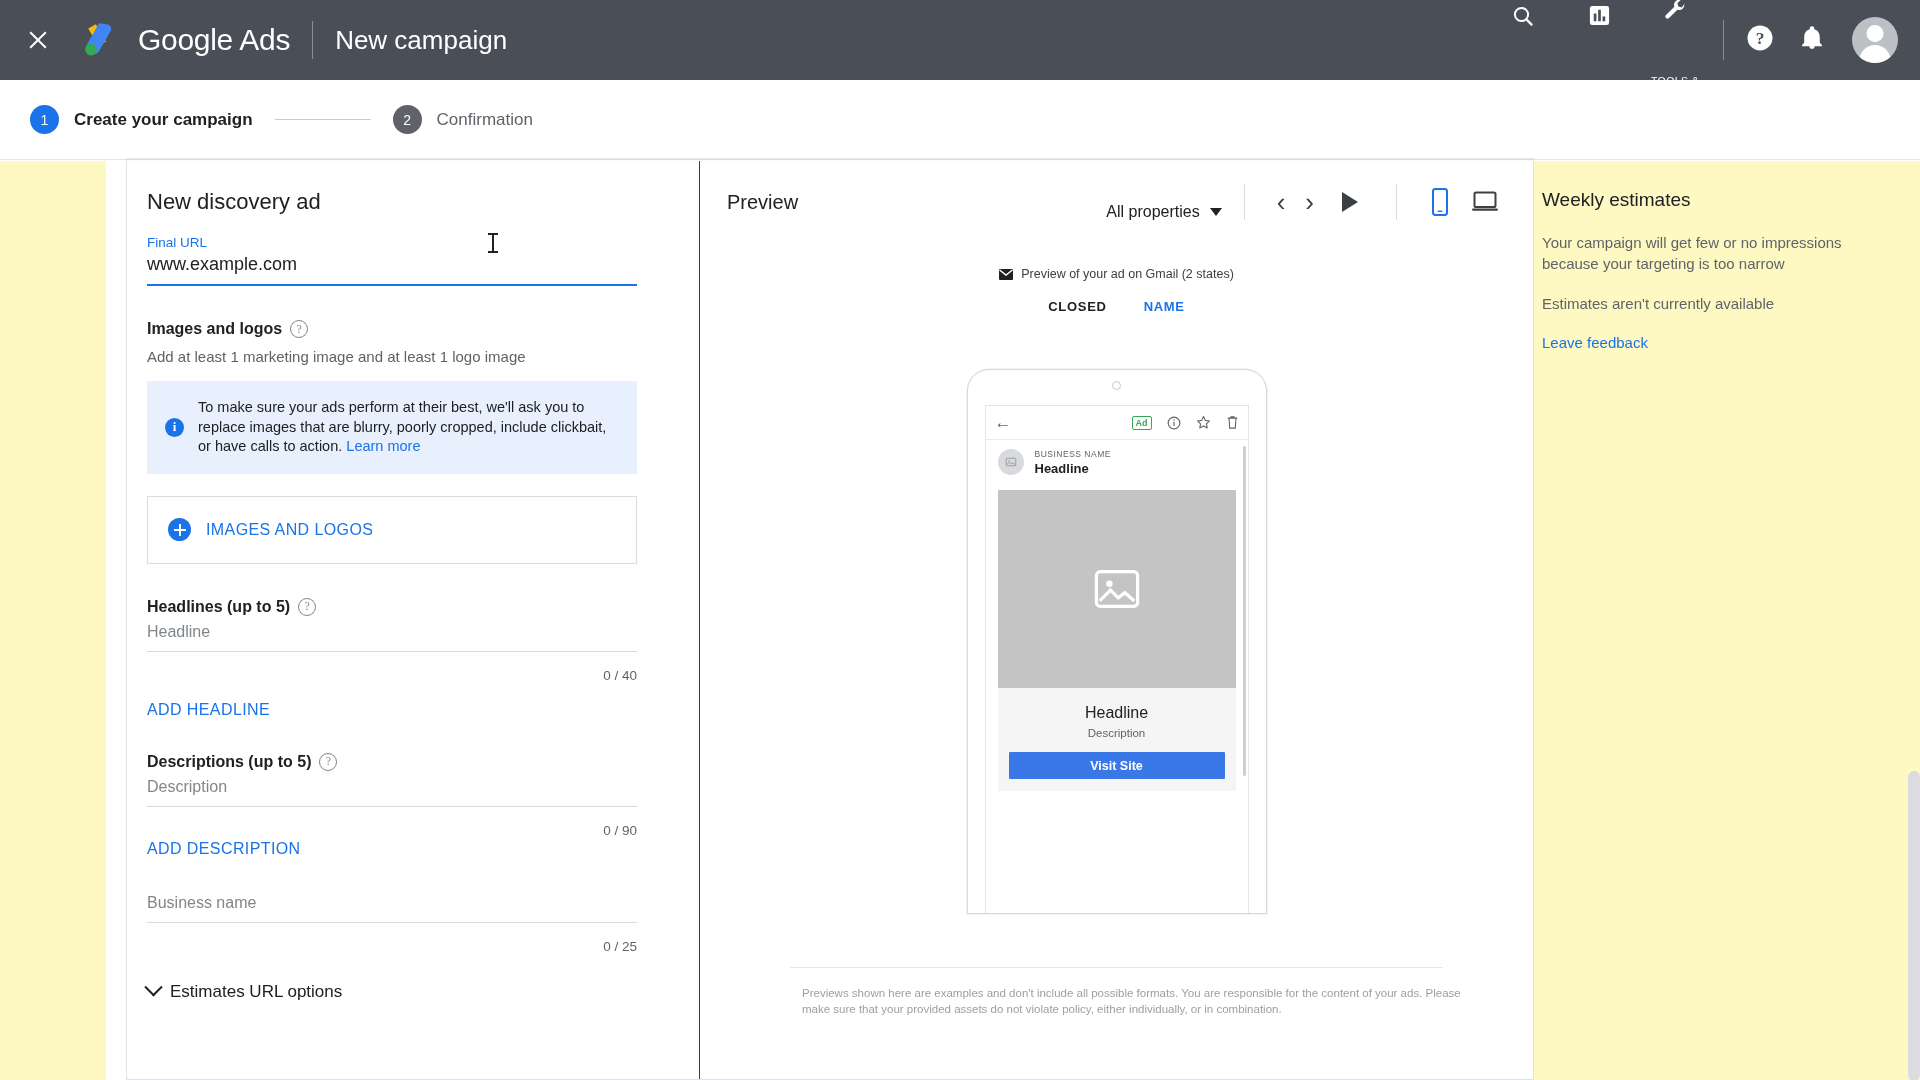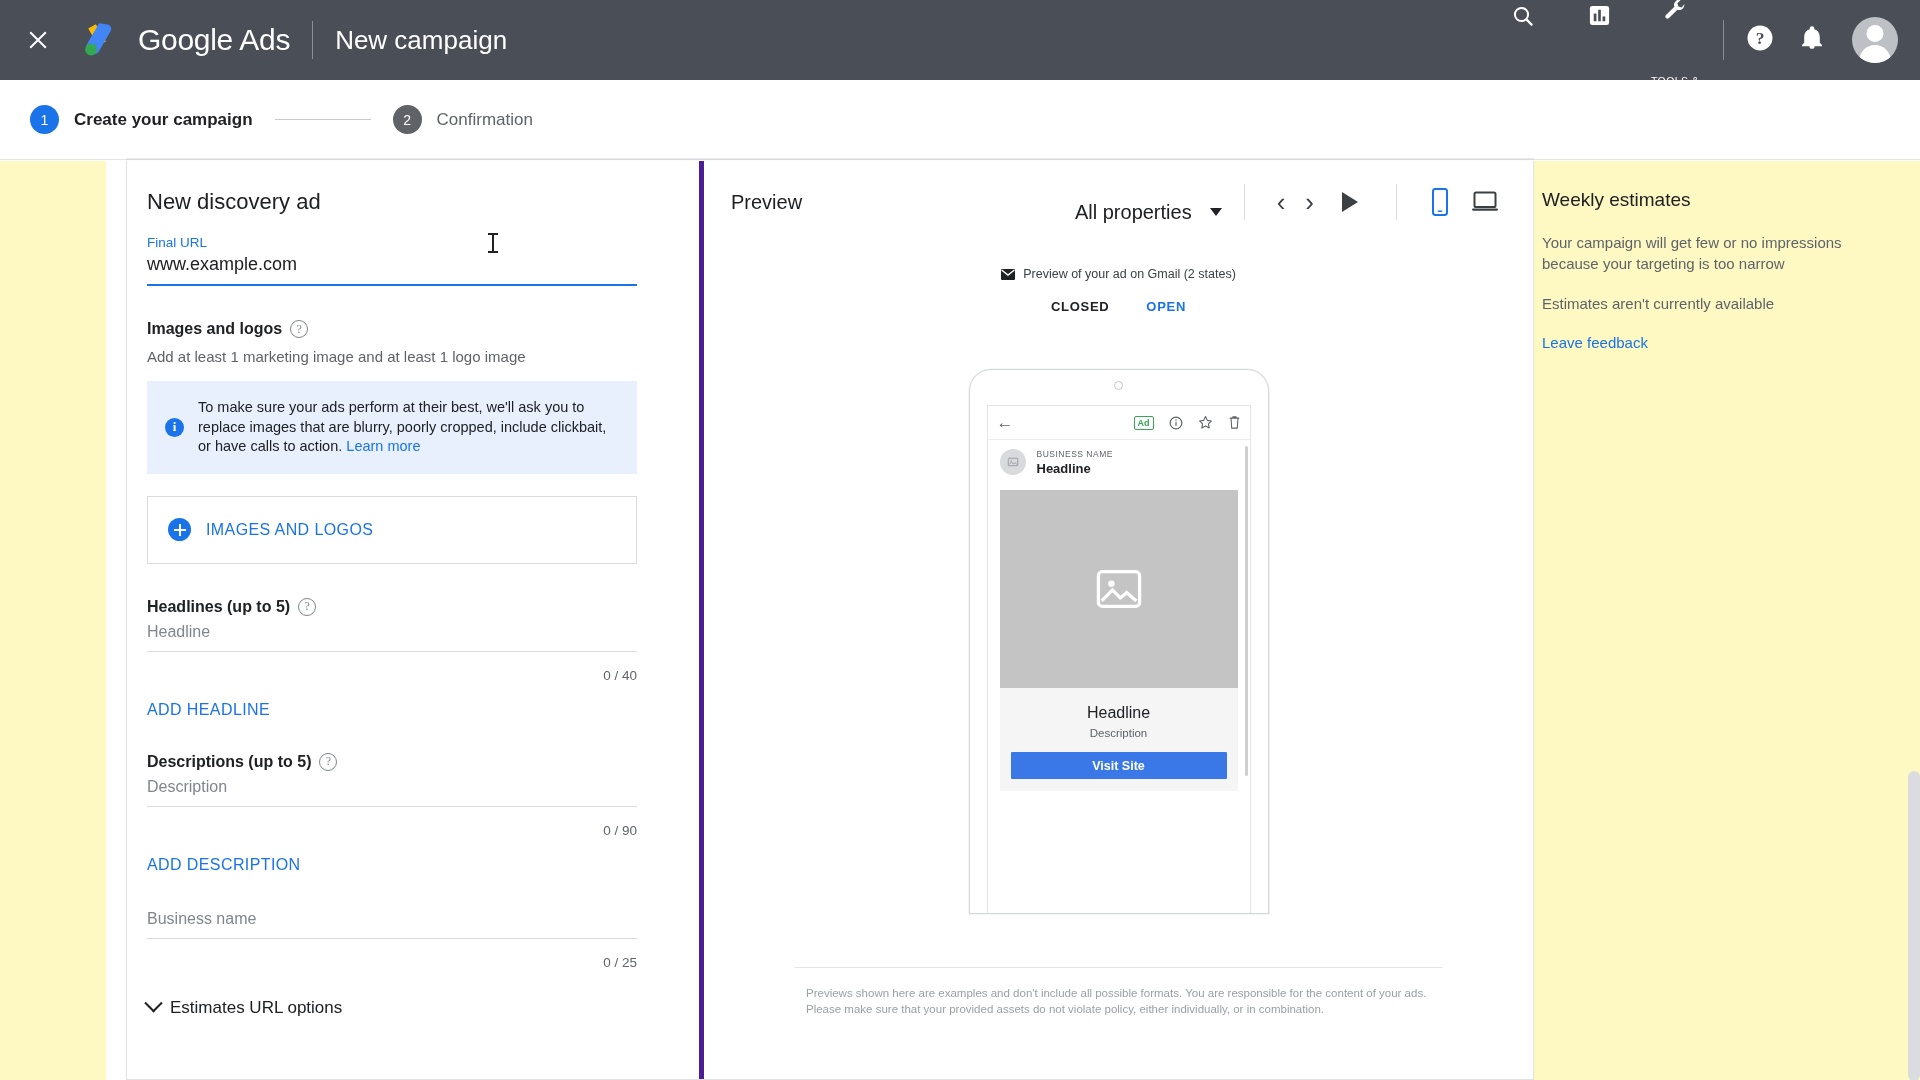--- a/index.html
+++ b/index.html
@@ -190,30 +190,30 @@
   }
   .chev-down {
     width: 13px; height: 13px; border-right: 2px solid #202124;
     border-bottom: 2px solid #202124; transform: rotate(45deg) translate(-3px,-3px);
     flex: none;
   }
   .adv-label { font-size: 17px; color: #202124; }
 
   
   .preview-pane {
-    flex: 1; border-left: 5px solid #4c1d95; position: relative; background: #fff;
+    flex: 1; border-left: 1px solid #4c1d95; position: relative; background: #fff;
   }
   .preview-header {
     display: flex; align-items: center; height: 62px; padding: 0 24px 0 27px;
     margin-top: 10px;
   }
   .preview-title { font-size: 20px; color: #202124; font-weight: 400; }
   .all-props {
-    margin-left: auto; display: flex; align-items: center; gap: 18px;
-    font-size: 20px; color: #202124; cursor: pointer; margin-top: 20px;
+    margin-left: auto; display: flex; align-items: center; gap: 10px;
+    font-size: 16px; color: #202124; cursor: pointer; margin-top: 20px;
   }
   .caret-down {
     width: 0; height: 0; border-left: 6px solid transparent;
     border-right: 6px solid transparent; border-top: 8px solid #202124;
   }
   .ph-sep { width: 1px; height: 36px; background: #dadce0; margin: 0 22px; }
   .nav-arrow {
     font-size: 26px; color: #3c4043; cursor: pointer; padding: 0 10px;
     font-family: "Liberation Sans", sans-serif; line-height: 1;
   }
@@ -442,21 +442,21 @@
         </div>
 
         <div class="sec-title-row">
           <span class="sec-title">Descriptions (up to 5)</span>
           <span class="help-icon">?</span>
         </div>
         <div class="input-row">
           <div class="input-placeholder">Description</div>
         </div>
         <div class="counter">0 / 90</div>
-        <div style="margin-top:18px">
+        <div style="margin-top:2px">
           <span class="text-link-btn">ADD DESCRIPTION</span>
         </div>
 
         <div class="biz-row">
           <div class="input-placeholder">Business name</div>
           <span class="help-icon biz-help">?</span>
         </div>
         <div class="counter">0 / 25</div>
 
         <div class="adv-row">
@@ -495,21 +495,21 @@
         <div class="gmail-note">
           <svg width="14" height="11" viewBox="0 0 14 11">
               <rect x="0" y="0" width="14" height="11" rx="1" fill="#202124"></rect>
               <path d="M0.6 1 L7 6 L13.4 1" fill="none" stroke="#fff" stroke-width="1.4"></path>
             </svg>
           <span>Preview of your ad on Gmail (2 states)</span>
         </div>
 
         <div class="states-row">
           <span class="state-tab state-closed">CLOSED</span>
-          <span class="state-tab state-open">OPEN</span>
+          <span class="state-tab state-open">NAME</span>
         </div>
 
         <div class="phone">
           <div class="phone-dot"></div>
           <div class="phone-screen">
 
             <div class="mail-toolbar">
               <span class="back-arrow">←</span>
               <div class="mt-right">
                 <span class="ad-chip">Ad</span>

